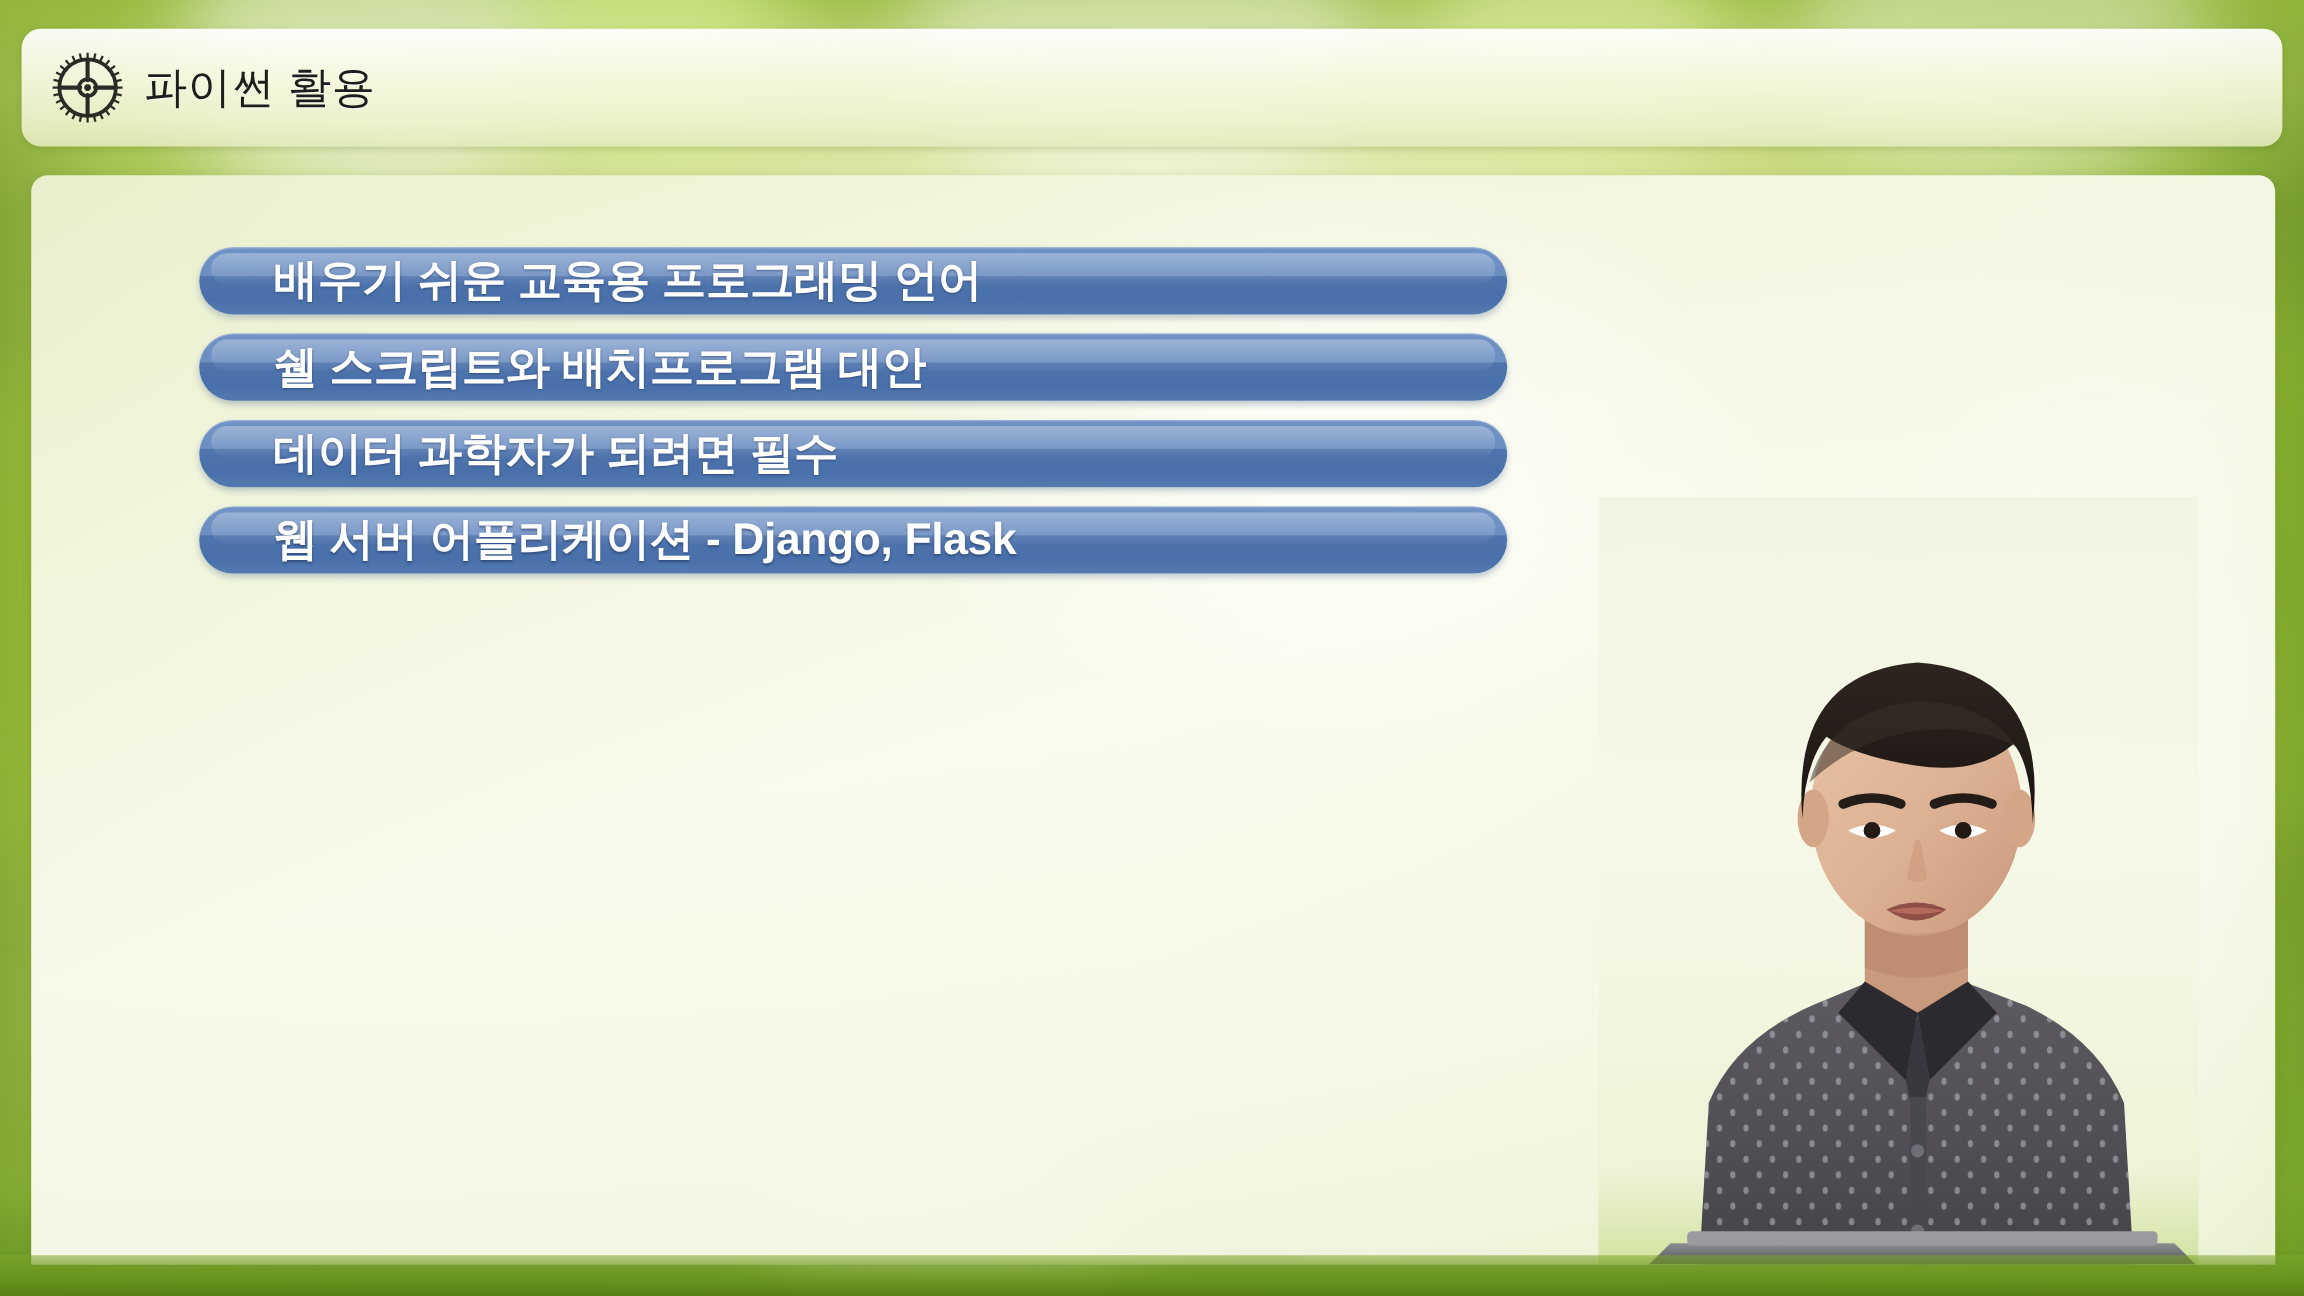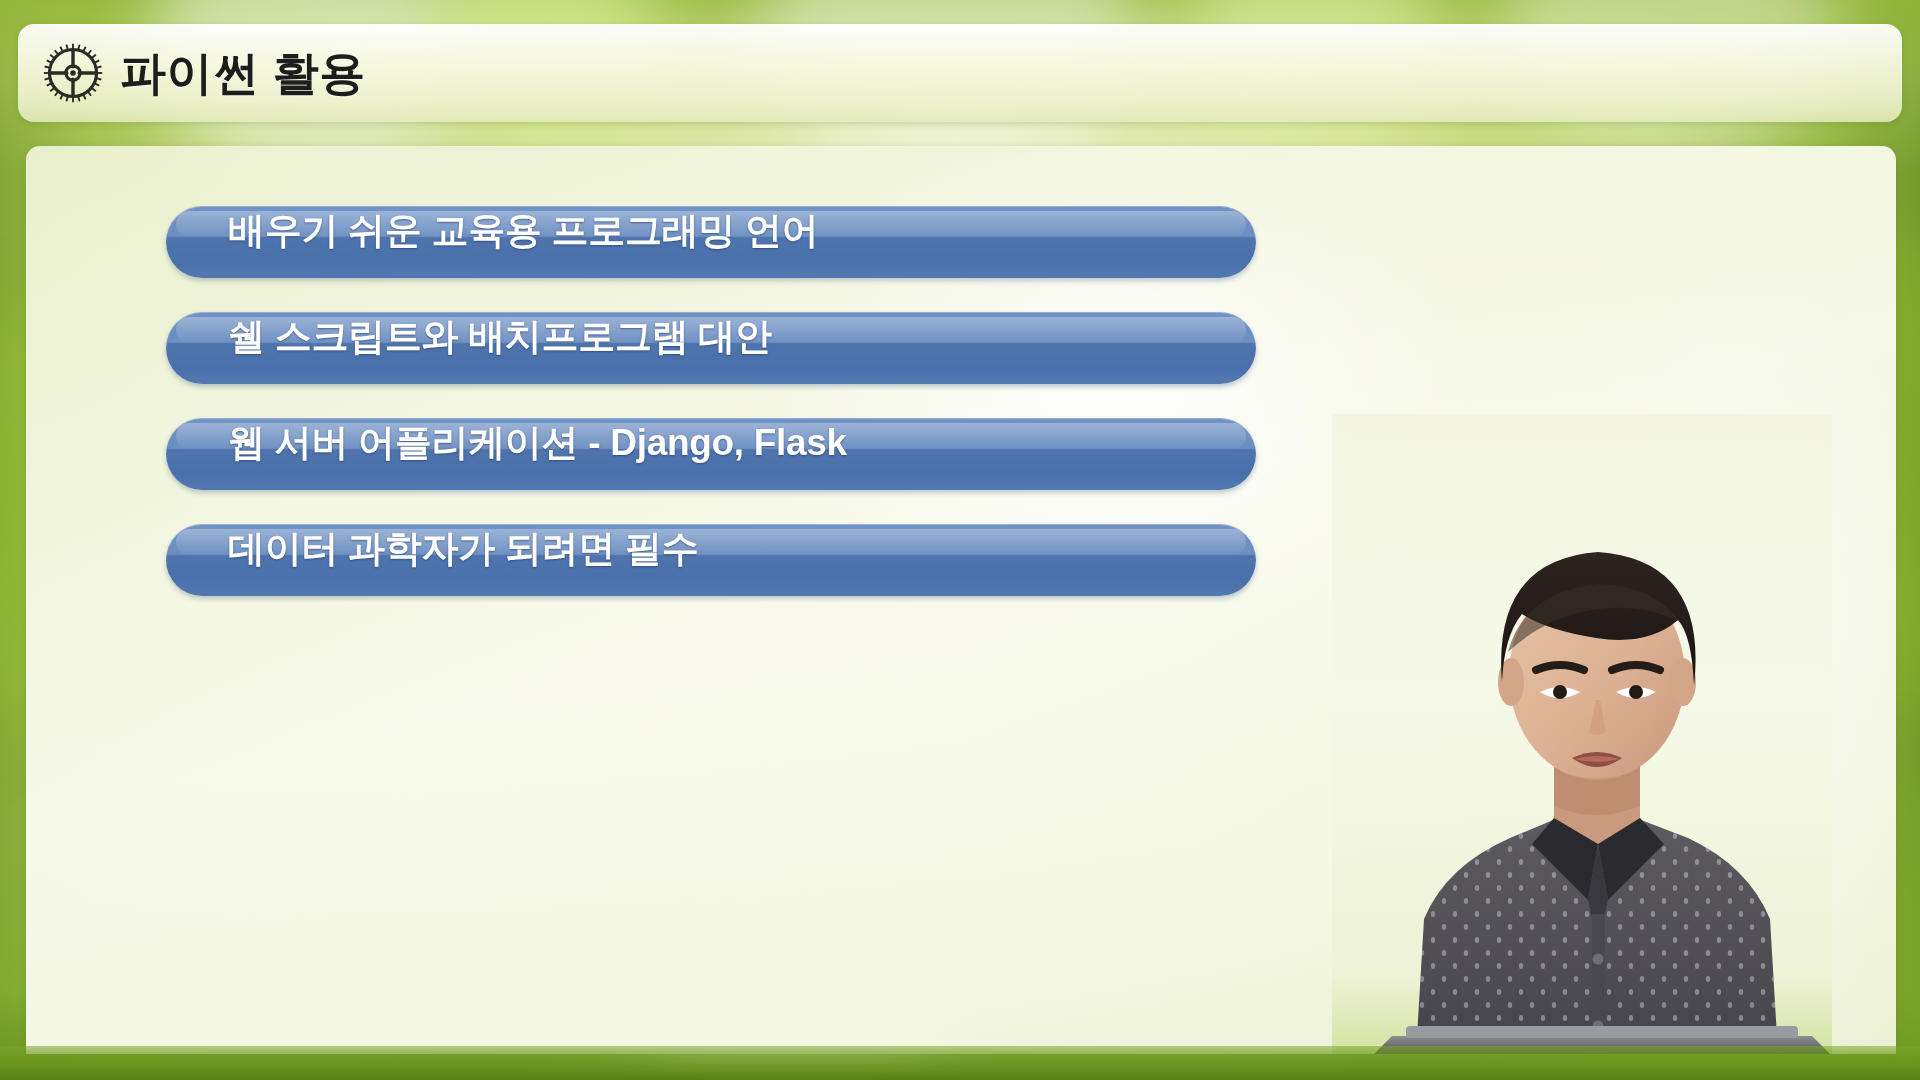--- a/index.html
+++ b/index.html
@@ -75,22 +75,22 @@
         rgba(239,242,207,0.90) 78%,
         rgba(228,234,188,0.88) 100%);
     box-shadow:0 2px 6px rgba(80,105,20,0.22);
     display:flex;
     align-items:center;
     padding-left:24px;
   }
   #gear-icon { width:62px; height:62px; flex:0 0 auto; }
   #page-title {
     margin-left:16px;
-    font-size:46px;
-    font-weight:700;
+    font-size:36px;
+    font-weight:400;
     color:#1d1d1b;
     letter-spacing:0.5px;
     text-shadow:0 1px 0 rgba(255,255,255,0.8);
     line-height:1;
   }
 
   
   #content-panel {
     position:absolute;
     left:26px; top:146px;
@@ -115,32 +115,33 @@
   }
 
   
   #bullet-list {
     position:absolute;
     left:140px; top:60px;
     width:1090px;
   }
   .bullet-item {
     position:relative;
-    height:72px;
-    margin-bottom:34px;
+    height:56px;
+    margin-bottom:16px;
     border-radius:36px;
     background:linear-gradient(180deg,
         #7092c4 0%,
         #6c8fc2 42%,
         #4f74ad 44%,
         #4970ab 78%,
         #537aaf 100%);
     box-shadow:0 3px 5px rgba(60,85,130,0.30),
                inset 0 1px 0 rgba(255,255,255,0.28);
     display:flex;
+    align-items:center;
     padding-left:62px;
     overflow:hidden;
   }
   .bullet-item::after {
     content:"";
     position:absolute;
     left:10px; right:10px; top:5px; height:26px;
     border-radius:16px;
     background:linear-gradient(180deg, rgba(255,255,255,0.30), rgba(255,255,255,0.02));
     pointer-events:none;
@@ -255,24 +256,24 @@
     <div id="panel-sheen"></div>
 
     <div id="bullet-list">
       <div class="bullet-item">
         <span class="bullet-text">배우기 쉬운 교육용 프로그래밍 언어</span>
       </div>
       <div class="bullet-item">
         <span class="bullet-text">쉘 스크립트와 배치프로그램 대안</span>
       </div>
       <div class="bullet-item">
-        <span class="bullet-text">웹 서버 어플리케이션 - Django, Flask</span>
+        <span class="bullet-text">데이터 과학자가 되려면 필수</span>
       </div>
       <div class="bullet-item">
-        <span class="bullet-text">데이터 과학자가 되려면 필수</span>
+        <span class="bullet-text">웹 서버 어플리케이션 - Django, Flask</span>
       </div>
     </div>
 
     <div id="presenter">
       <div id="presenter-backdrop"></div>
       <svg id="presenter-figure" viewBox="0 0 600 640">
         <defs>
           <linearGradient id="skin" x1="0" y1="0" x2="1" y2="1">
             <stop offset="0%" stop-color="#e8c3a4"></stop>
             <stop offset="55%" stop-color="#dcb093"></stop>

